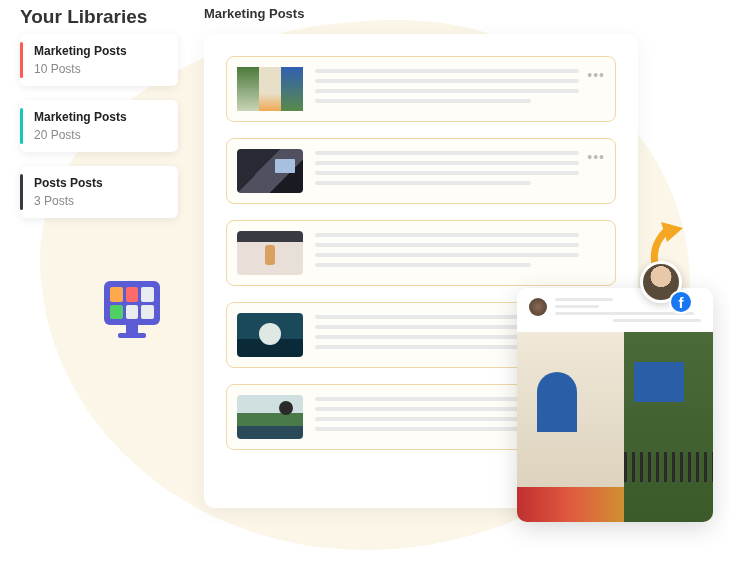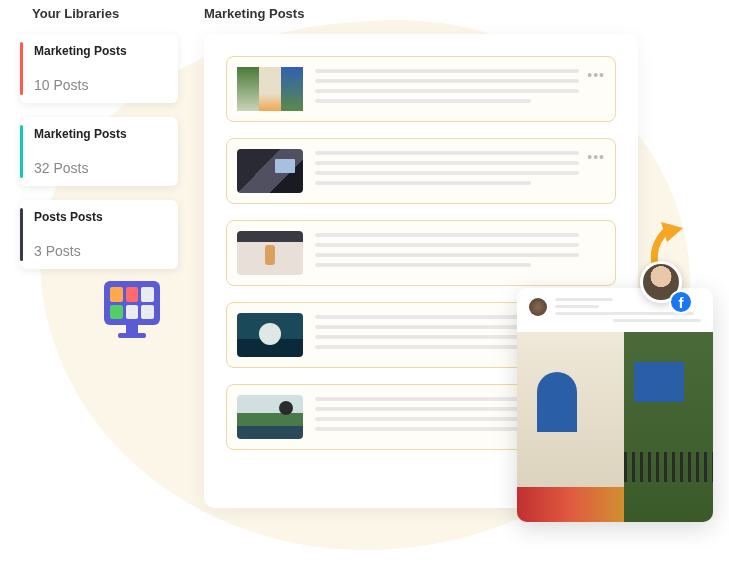--- a/index.html
+++ b/index.html
@@ -9,22 +9,22 @@
     position: absolute;
     top: 20px; left: 40px;
     width: 650px; height: 530px;
     background: #fcf6e8;
     border-radius: 55% 45% 50% 50% / 45% 50% 50% 55%;
     z-index: 0;
   }
 
   .sidebar-title {
     position: absolute;
-    top: 6px; left: 32px;
-    font-size: 13px; font-weight: 600;
+    top: 6px; left: 20px;
+    font-size: 19px; font-weight: 600;
     color: #333; z-index: 2;
   }
   .main-title {
     position: absolute;
     top: 6px; left: 204px;
     font-size: 13px; font-weight: 600;
     color: #333; z-index: 2;
   }
 
   .sidebar {
@@ -44,21 +44,21 @@
   .lib-card::before {
     content: '';
     position: absolute;
     left: 0; top: 8px; bottom: 8px;
     width: 3px; border-radius: 2px;
   }
   .lib-card.red::before { background: #ff5a4f; }
   .lib-card.teal::before { background: #12c9b5; }
   .lib-card.dark::before { background: #3a3a46; }
   .lib-name { font-size: 12px; font-weight: 600; color: #222; }
-  .lib-count { font-size: 14px; color: #888; margin-top: 19px; }
+  .lib-count { font-size: 12px; color: #888; margin-top: 4px; }
 
   .monitor {
     position: absolute;
     top: 281px; left: 104px;
     width: 56px; z-index: 2;
   }
   .monitor-screen {
     background: #5b5bd6; border-radius: 6px;
     padding: 6px; width: 56px; height: 44px;
     display: grid; grid-template-columns: 1fr 1fr 1fr; grid-template-rows: 1fr 1fr; gap: 3px;
@@ -176,21 +176,21 @@
 <div class="sidebar-title">Your Libraries</div>
 <div class="main-title">Marketing Posts</div>
 
 <div class="sidebar">
   <div class="lib-card red">
     <div class="lib-name">Marketing Posts</div>
     <div class="lib-count">10 Posts</div>
   </div>
   <div class="lib-card teal">
     <div class="lib-name">Marketing Posts</div>
-    <div class="lib-count">32 Posts</div>
+    <div class="lib-count">20 Posts</div>
   </div>
   <div class="lib-card dark">
     <div class="lib-name">Posts Posts</div>
     <div class="lib-count">3 Posts</div>
   </div>
 </div>
 
 <div class="monitor">
   <div class="monitor-screen">
     <div></div>

